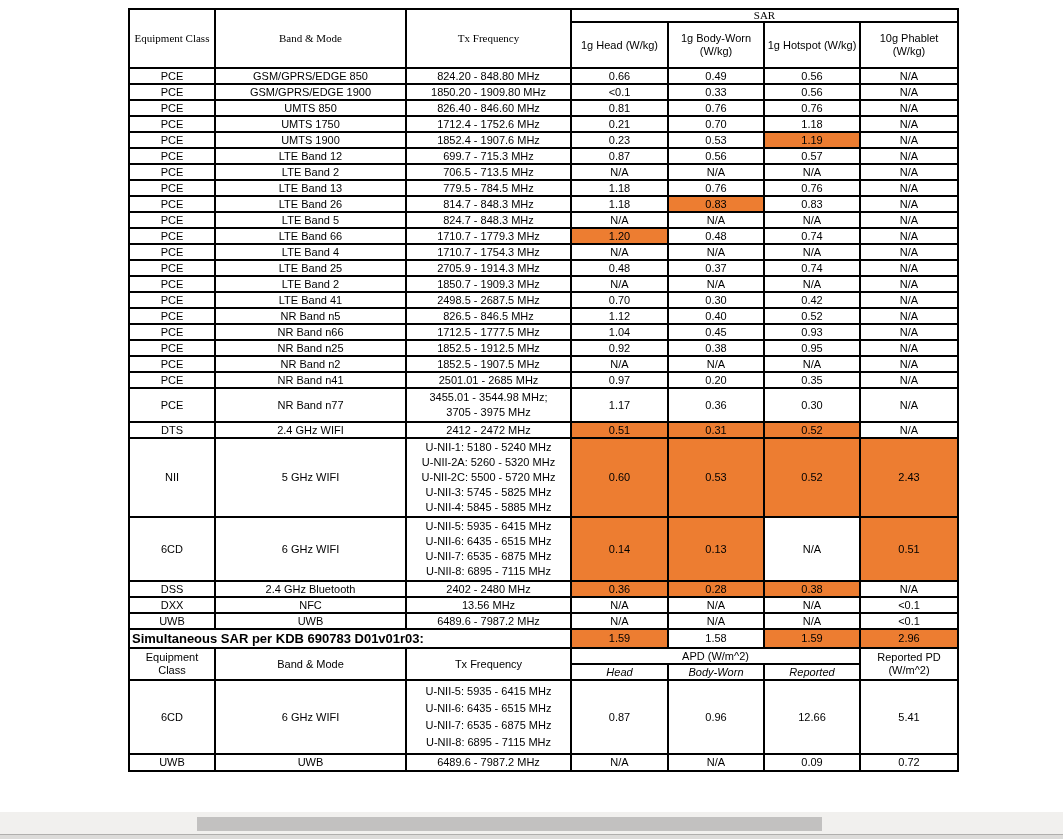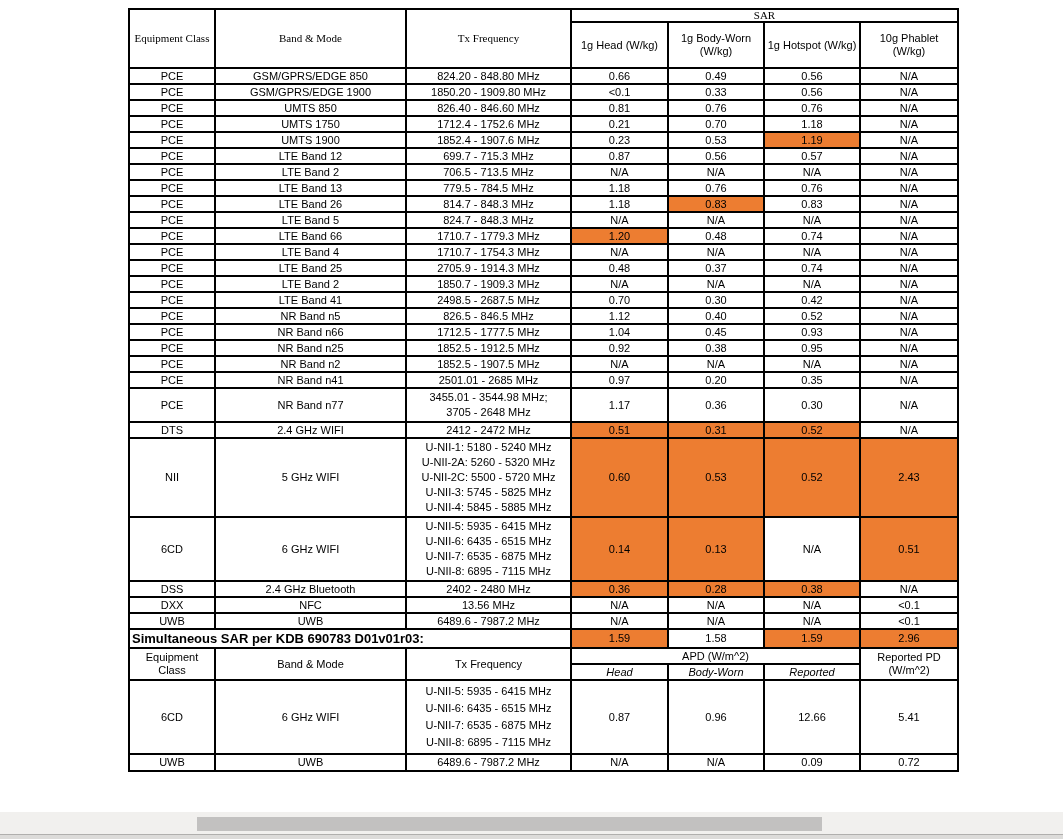--- a/index.html
+++ b/index.html
@@ -252,21 +252,21 @@
           <td class="freq">2501.01 - 2685 MHz</td>
           <td>0.97</td>
           <td>0.20</td>
           <td>0.35</td>
           <td>N/A</td>
         </tr>
         <tr>
           <td>PCE</td>
           <td>NR Band n77</td>
           <td class="freq multiline">3455.01 - 3544.98 MHz;
-3705 - 2648 MHz</td>
+3705 - 3975 MHz</td>
           <td>1.17</td>
           <td>0.36</td>
           <td>0.30</td>
           <td>N/A</td>
         </tr>
         <tr class="std">
           <td>DTS</td>
           <td>2.4 GHz WIFI</td>
           <td class="freq">2412 - 2472 MHz</td>
           <td class="hl">0.51</td>

